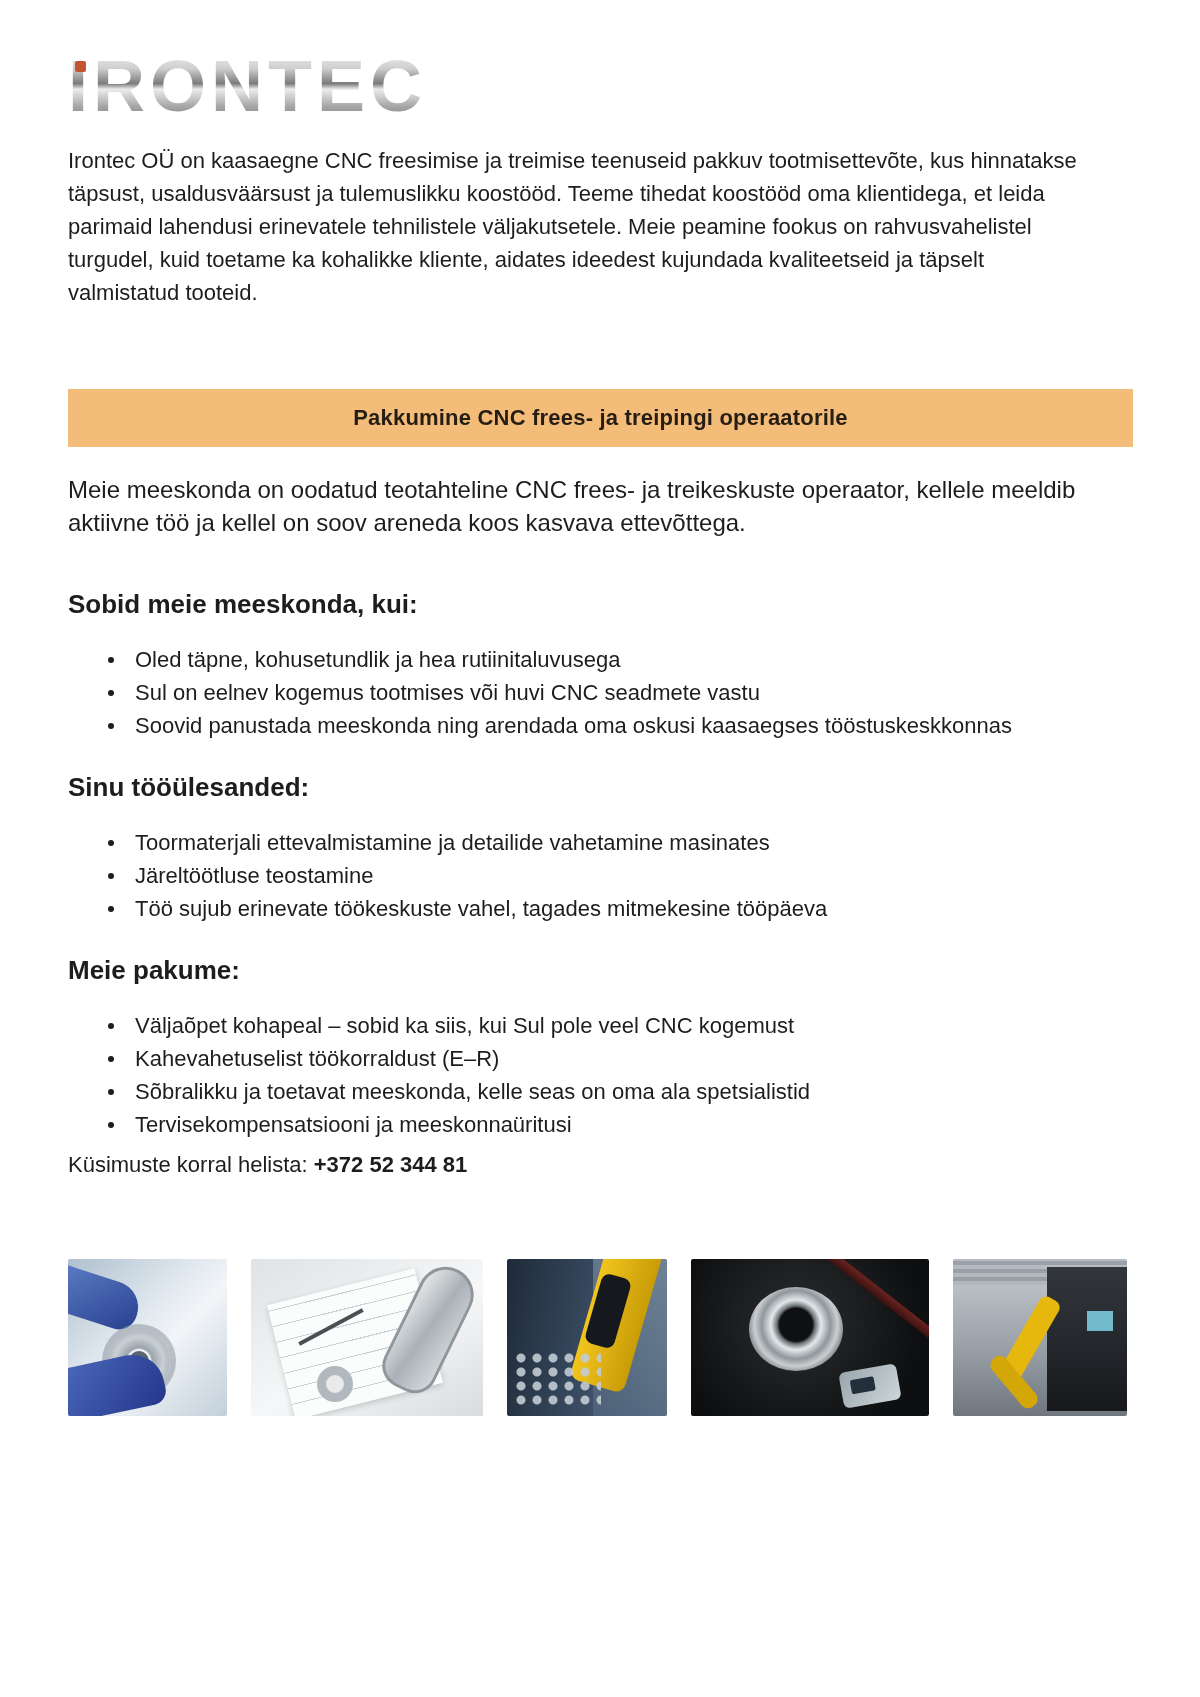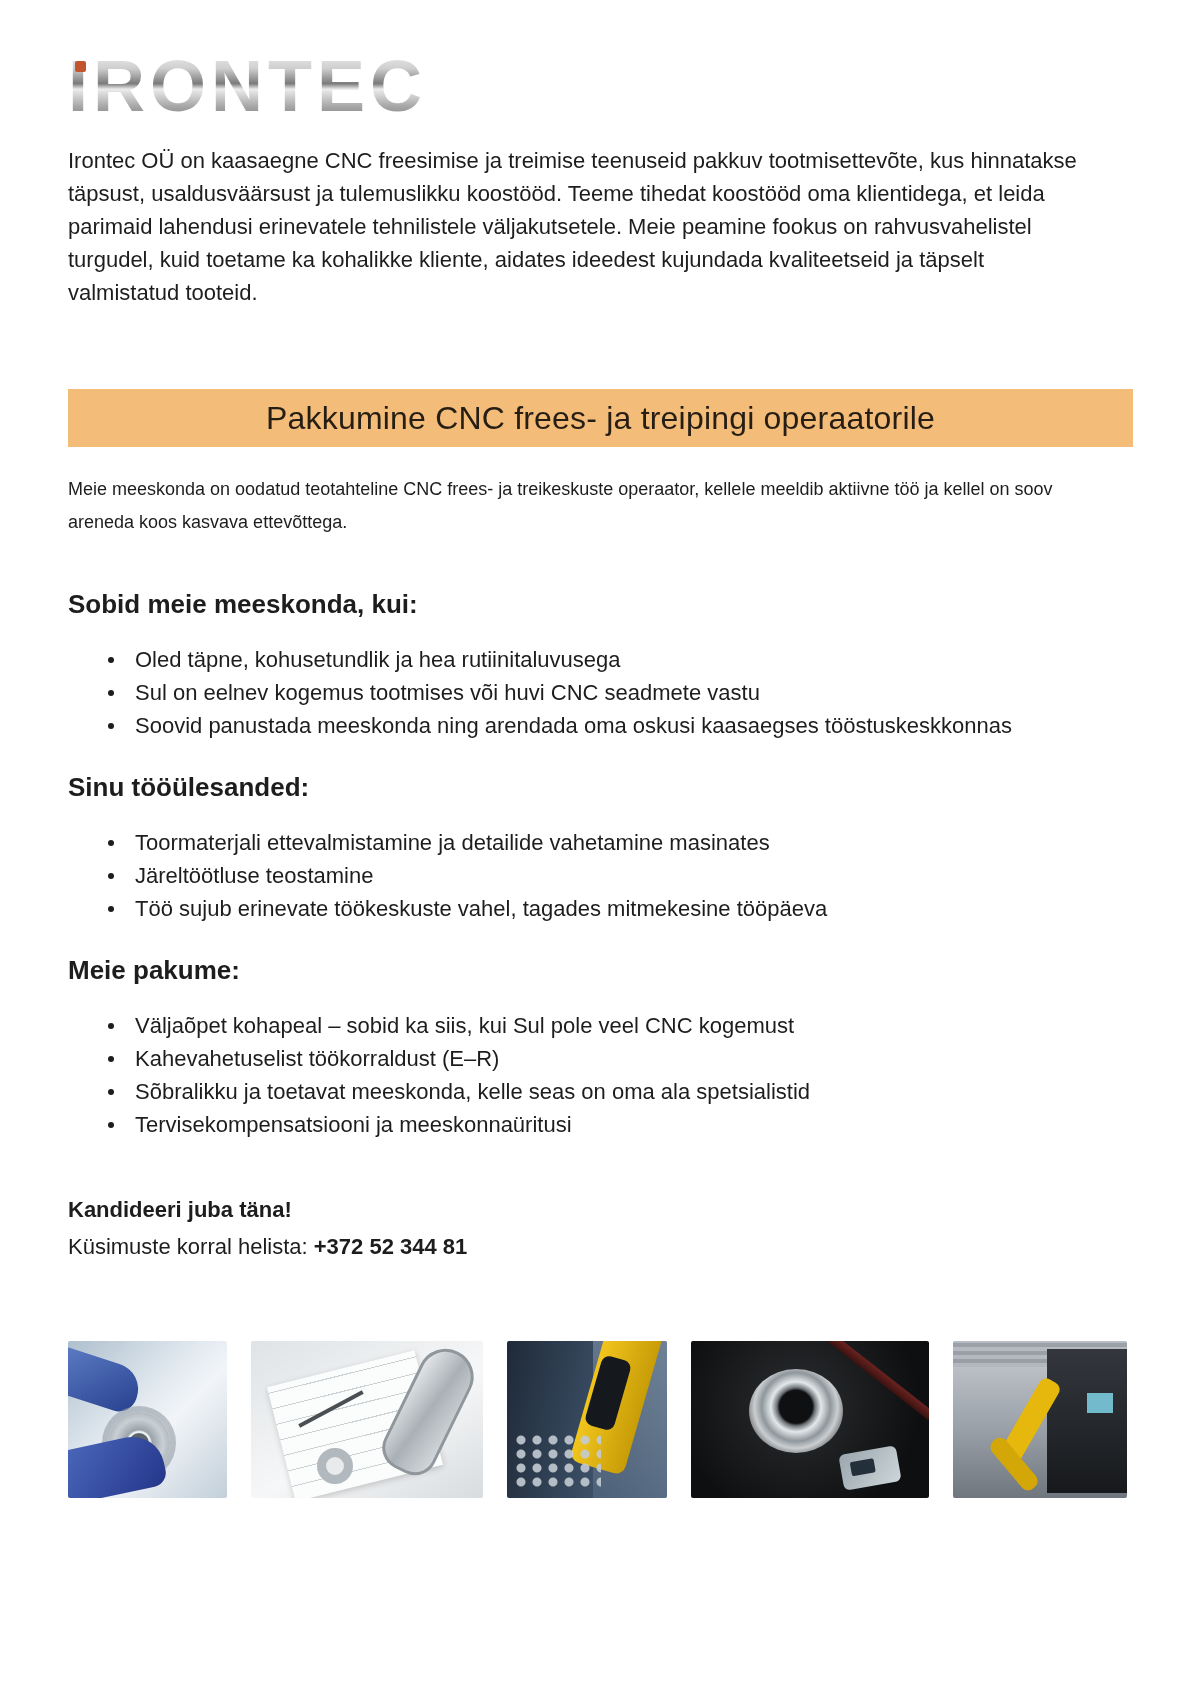--- a/index.html
+++ b/index.html
@@ -26,22 +26,22 @@
   .logo-dot{
     position:absolute;left:7px;top:1px;width:11px;height:11px;border-radius:2px;
     background:var(--logo-dot);z-index:2;
   }
   
   .intro{margin-top:32px;font-size:22px;line-height:33px;max-width:1010px;}
   .banner{
     margin-top:80px;height:58px;background:var(--banner-bg);
     display:flex;align-items:center;justify-content:center;
   }
-  .banner span{font-size:32px;font-weight:400;color:var(--banner-text);letter-spacing:.2px;}
-  .lead{margin-top:26px;font-size:18px;line-height:33px;max-width:1010px;}
+  .banner span{font-size:22px;font-weight:700;color:var(--banner-text);letter-spacing:.2px;}
+  .lead{margin-top:26px;font-size:24px;line-height:33px;max-width:1010px;}
   h3{font-size:26px;font-weight:700;line-height:26px;margin-top:52px;}
   h3 + ul{margin-top:26px;}
   h3.tight{margin-top:32px;}
   ul{list-style:none;}
   li{
     position:relative;padding-left:67px;font-size:22px;line-height:33px;
   }
   li::before{
     content:"";position:absolute;left:40px;top:14px;width:6px;height:6px;
     border-radius:50%;background:var(--text);
@@ -138,21 +138,20 @@
   </ul>
 
   <h3 class="tight">Meie pakume:</h3>
   <ul>
     <li>Väljaõpet kohapeal – sobid ka siis, kui Sul pole veel CNC kogemust</li>
     <li>Kahevahetuselist töökorraldust (E–R)</li>
     <li>Sõbralikku ja toetavat meeskonda, kelle seas on oma ala spetsialistid</li>
     <li>Tervisekompensatsiooni ja meeskonnaüritusi</li>
   </ul>
 
-  <p class="apply-heading">Kandideeri juba täna!</p>
   <p class="contact-line"><span>Küsimuste korral helista: </span><span class="b">+372 52 344 81</span></p>
 
   <div class="photos">
     <div class="photo ph1">
       <div class="hand-top"></div>
       <div class="gear-shape"></div>
       <div class="hand-bottom"></div>
     </div>
     <div class="photo ph2">
       <div class="paper-sheet"></div>

